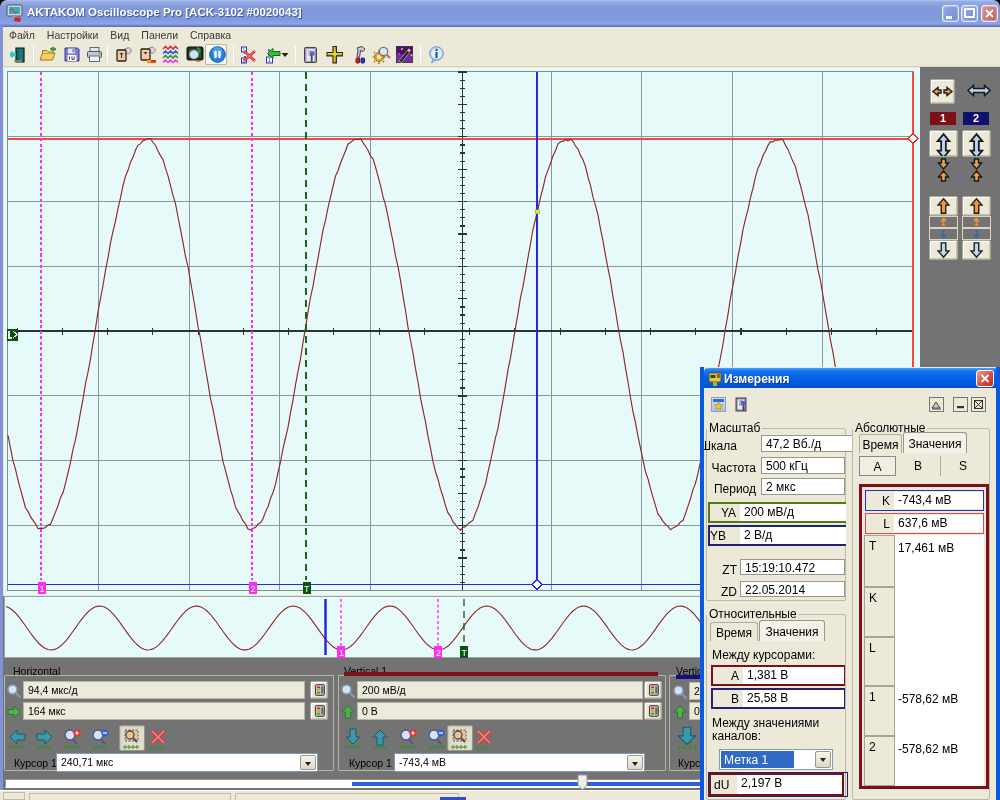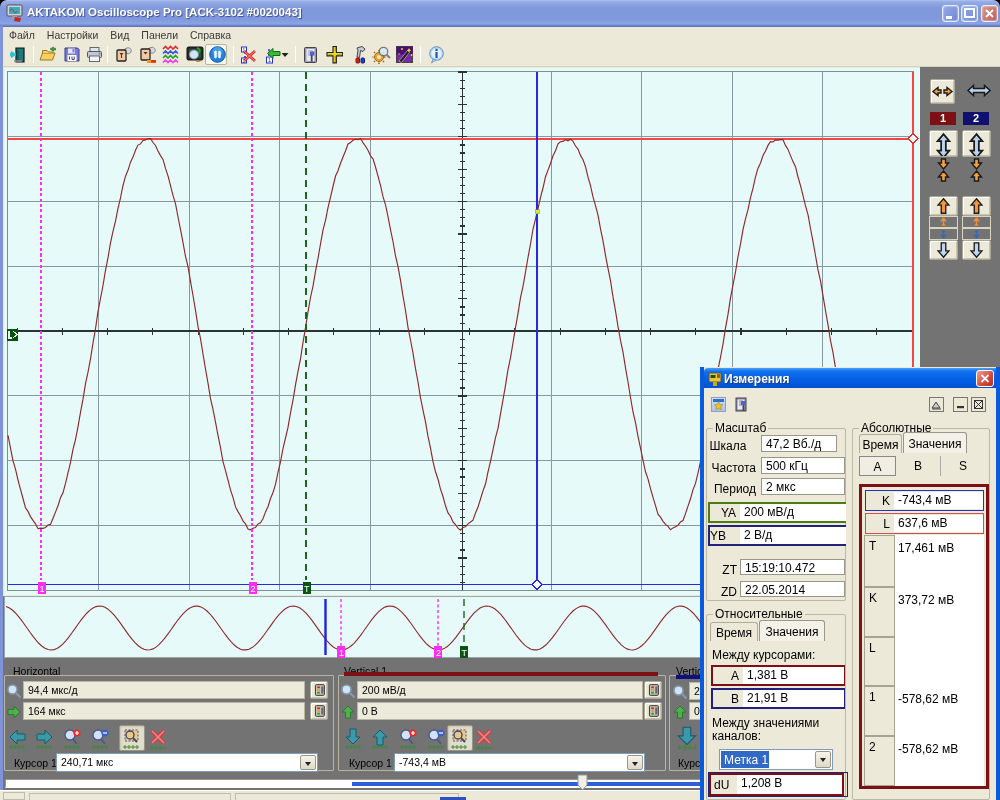--- a/index.html
+++ b/index.html
@@ -8,21 +8,21 @@
 #titlebar{left:0;top:0;width:1000px;height:27px;background:linear-gradient(180deg,#b3c4ee 0%,#96ace6 6%,#8099dc 30%,#8099dd 70%,#8ca4e3 88%,#637ac6 97%,#5166b4 100%);border-radius:7px 7px 0 0}
 #titlebar .ttl{position:absolute;left:27px;top:6px;color:#fff;font-weight:bold;font-size:11.5px;text-shadow:1px 1px 1px #3a4f91;white-space:nowrap}
 .capbtn{position:absolute;top:5px;width:17px;height:17px;border-radius:3px;border:1px solid #e6ecfa;box-shadow:inset 0 0 2px #fff}
 #menubar{left:3px;top:27px;width:997px;height:16px;background:#ece9d8;font-size:10.5px;color:#3a3a38}
 #menubar span{margin:0;padding:2px 6px;display:inline-block}
 #toolbar{left:3px;top:43px;width:997px;height:24px;background:#ece9d8;border-bottom:1px solid #d6d2c0}
 .tsep{position:absolute;top:3px;width:1px;height:17px;background:#c8c4b0;border-right:1px solid #fff}
 .ticon{position:absolute;top:2px;width:19px;height:19px}
 #plotwrap{left:3px;top:67px;width:917px;height:529px;background:#ece9d8}
 fieldset.gb{position:absolute;border:1px solid #bcb8a4;border-radius:2px;background:transparent}
-fieldset.gb legend{font-size:11px;padding:0 2px;margin-left:6px}
+fieldset.gb legend{font-size:11px;padding:0 2px;}
 .tfield{position:absolute;background:#fff;border:1px solid #9a968a;font-size:10.5px;padding:2px 0 0 4px;white-space:nowrap;overflow:hidden}
 .pfield{position:absolute;background:#eceadb;border:1px solid #bab6a4;font-size:10.5px;padding:2px 0 0 4px;white-space:nowrap;overflow:hidden}
 .btnr{position:absolute;background:#ece9d8;border:1px solid #aca899;border-radius:2px;box-shadow:inset 1px 1px 0 #fff, inset -1px -1px 0 #c8c4ae}
 .combo{position:absolute;background:#fff;border:1px solid #7f9db9;font-size:10.5px;padding:2px 0 0 4px}
 .cbtn{position:absolute;right:1px;top:1px;width:16px;bottom:1px;background:linear-gradient(180deg,#f6f4ec,#ded9c6);border:1px solid #9a968a;border-radius:2px}
 .cbtn:after{content:"";position:absolute;left:4px;top:6px;border:3.5px solid transparent;border-top:4px solid #222;}
 .lbl{position:absolute;white-space:nowrap}
 #dlg{left:700px;top:367px;width:300px;height:433px;background:#ece9d8;font-size:12px}
 #dlg .tfield{font-size:12px;padding-top:1px}
 #dlg fieldset.gb legend{font-size:12px}
@@ -455,22 +455,22 @@
     <div class="flatbtn" style="left:253px;top:30px"><svg width="13" height="13">
           <rect x="3" y="8" width="7" height="2.2" fill="#333"></rect>
         </svg></div>
     <div class="flatbtn" style="left:271px;top:30px"><svg width="13" height="13">
           <rect x="2.5" y="2.5" width="8" height="8" fill="none" stroke="#333"></rect>
           <path d="M3 3 L10 10 M10 3 L3 10" stroke="#333"></path>
         </svg></div>
       <fieldset class="gb" style="left:6px;top:54px;width:140px;height:180px">
         <legend>Масштаб</legend>
       </fieldset>
-      <div class="lbl" style="left:0px;top:72px;width:56px;text-align:center">Шкала</div>
-      <div class="tfield" style="left:61px;top:68px;width:76px;height:17px">47,2 Вб./д</div>
+      <div class="lbl" style="left:0px;top:72px;width:56px;text-align:left">Шкала</div>
+      <div class="tfield" style="left:61px;top:68px;width:92px;height:17px">47,2 Вб./д</div>
       <div class="lbl" style="left:0px;top:94px;width:56px;text-align:right">Частота</div>
       <div class="tfield" style="left:61px;top:90px;width:84px;height:17px">500 кГц</div>
       <div class="lbl" style="left:0px;top:115px;width:56px;text-align:right">Период</div>
       <div class="tfield" style="left:61px;top:111px;width:84px;height:17px">2 мкс</div>
       <div class="abs" style="left:8px;top:135px;width:138px;height:21px;border:2px solid #4d7c0f">
         <div class="lbl" style="left:0px;top:2px;width:26px;text-align:right">YA</div>
         <div class="tfield" style="left:30px;top:0px;width:106px;height:17px;border:none">200 мВ/д</div>
       </div>
       <div class="abs" style="left:8px;top:158px;width:138px;height:21px;border:2px solid #22227c">
         <div class="lbl" style="left:0px;top:2px;width:26px;text-align:left">YB</div>
@@ -485,32 +485,32 @@
       </fieldset>
       <div class="abs" style="left:10px;top:255px;width:48px;height:19px;border:1px solid #b0ac9a;border-bottom:none;border-radius:3px 3px 0 0;background:#ece9d8;text-align:center;padding-top:3px">Время</div>
     <div class="abs" style="left:59px;top:253px;width:66px;height:21px;border:1px solid #9a968a;border-bottom:none;border-radius:3px 3px 0 0;background:#f4f2e8;text-align:center;padding-top:4px">Значения</div>
       <span class="lbl" style="left:12px;top:281px">Между курсорами:</span>
       <div class="abs" style="left:11px;top:298px;width:134px;height:21px;border:2px solid #7c1014">
         <div class="lbl" style="left:0px;top:2px;width:26px;text-align:right">А</div>
         <div class="tfield" style="left:30px;top:0px;width:101px;height:17px;border:none">1,381 В</div>
       </div>
       <div class="abs" style="left:11px;top:321px;width:134px;height:21px;border:2px solid #22227c">
         <div class="lbl" style="left:0px;top:2px;width:26px;text-align:right">В</div>
-        <div class="tfield" style="left:30px;top:0px;width:101px;height:17px;border:none">21,91 В</div>
+        <div class="tfield" style="left:30px;top:0px;width:101px;height:17px;border:none">25,58 В</div>
       </div>
       <span class="lbl" style="left:12px;top:349px">Между значениями</span>
       <span class="lbl" style="left:12px;top:362px">каналов:</span>
       <div class="abs" style="left:19px;top:382px;width:114px;height:21px;background:#fff;border:1px solid #7f9db9">
-        <div class="abs" style="left:1px;top:1px;width:48px;height:17px;background:#316ac5;color:#fff;padding:2px 0 0 3px">Метка 1</div>
+        <div class="abs" style="left:1px;top:1px;width:73px;height:17px;background:#316ac5;color:#fff;padding:2px 0 0 3px">Метка 1</div>
         <div class="cbtn"></div>
       </div>
       <div class="abs" style="left:8px;top:405px;width:140px;height:25px;border:1px solid #22227c">
         <div class="abs" style="left:0px;top:0px;width:135px;height:23px;border:2px solid #7c1014">
           <span class="lbl" style="left:3px;top:3px">dU</span>
-          <div class="tfield" style="left:26px;top:0px;width:105px;height:19px;border:none">1,208 В</div>
+          <div class="tfield" style="left:26px;top:0px;width:105px;height:19px;border:none">2,197 В</div>
         </div>
       </div>
       <fieldset class="gb" style="left:152px;top:54px;width:138px;height:379px">
         <legend>Абсолютные</legend>
       </fieldset>
       <div class="abs" style="left:159px;top:67px;width:43px;height:19px;border:1px solid #b0ac9a;border-bottom:none;border-radius:3px 3px 0 0;background:#ece9d8;text-align:center;padding-top:3px">Время</div>
     <div class="abs" style="left:203px;top:65px;width:64px;height:21px;border:1px solid #9a968a;border-bottom:none;border-radius:3px 3px 0 0;background:#f4f2e8;text-align:center;padding-top:4px">Значения</div>
       <div class="abs" style="left:159px;top:89px;width:37px;height:20px;border:1px solid #888;background:#f0eee2;text-align:center;padding-top:3px">А</div>
     <div class="abs" style="left:196px;top:89px;width:45px;height:20px;text-align:center;padding-top:3px;border-right:1px solid #aaa">В</div>
     <div class="abs" style="left:241px;top:89px;width:44px;height:20px;text-align:center;padding-top:3px">S</div>
@@ -520,20 +520,19 @@
           <div class="tfield" style="left:28px;top:1px;width:89px;height:17px;border:none">-743,4 мВ</div>
         </div>
         <div class="abs" style="left:3px;top:26px;width:119px;height:21px;border:1px solid #d05050">
           <div class="abs" style="left:1px;top:1px;width:26px;height:17px;background:#ece9d8;text-align:right;padding:2px 3px 0 0">L</div>
           <div class="tfield" style="left:28px;top:1px;width:89px;height:17px;border:none">637,6 мВ</div>
         </div>
         <div class="abs" style="left:2px;top:48px;width:120px;height:251px;background:#fff"></div>
         <div class="abs" style="left:2px;top:48px;width:31px;height:52px;background:#ece9d8;border:1px solid #a8a494;padding:3px 0 0 4px">T</div>
         <div class="abs" style="left:33px;top:48px;width:89px;height:52px;padding:6px 0 0 3px">17,461 мВ</div>
         <div class="abs" style="left:2px;top:100px;width:31px;height:50px;background:#ece9d8;border:1px solid #a8a494;padding:3px 0 0 4px">K</div>
-        <div class="abs" style="left:33px;top:100px;width:89px;height:50px;padding:6px 0 0 3px">373,72 мВ</div>
         <div class="abs" style="left:2px;top:150px;width:31px;height:49px;background:#ece9d8;border:1px solid #a8a494;padding:3px 0 0 4px">L</div>
         <div class="abs" style="left:2px;top:199px;width:31px;height:50px;background:#ece9d8;border:1px solid #a8a494;padding:3px 0 0 4px">1</div>
         <div class="abs" style="left:33px;top:199px;width:89px;height:50px;padding:6px 0 0 3px">-578,62 мВ</div>
         <div class="abs" style="left:2px;top:249px;width:31px;height:50px;background:#ece9d8;border:1px solid #a8a494;padding:3px 0 0 4px">2</div>
         <div class="abs" style="left:33px;top:249px;width:89px;height:50px;padding:6px 0 0 3px">-578,62 мВ</div>
       </div>
     </div>
 </div>
 </body></html>

